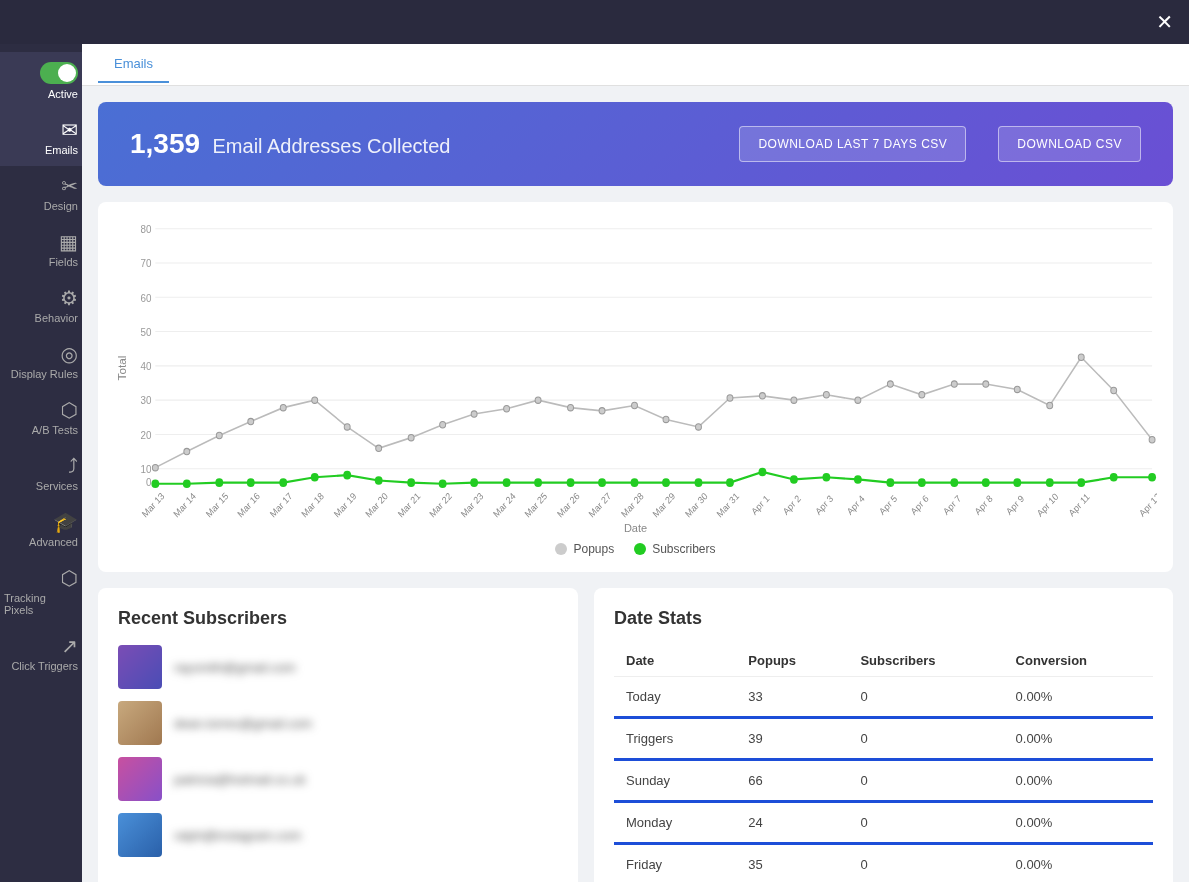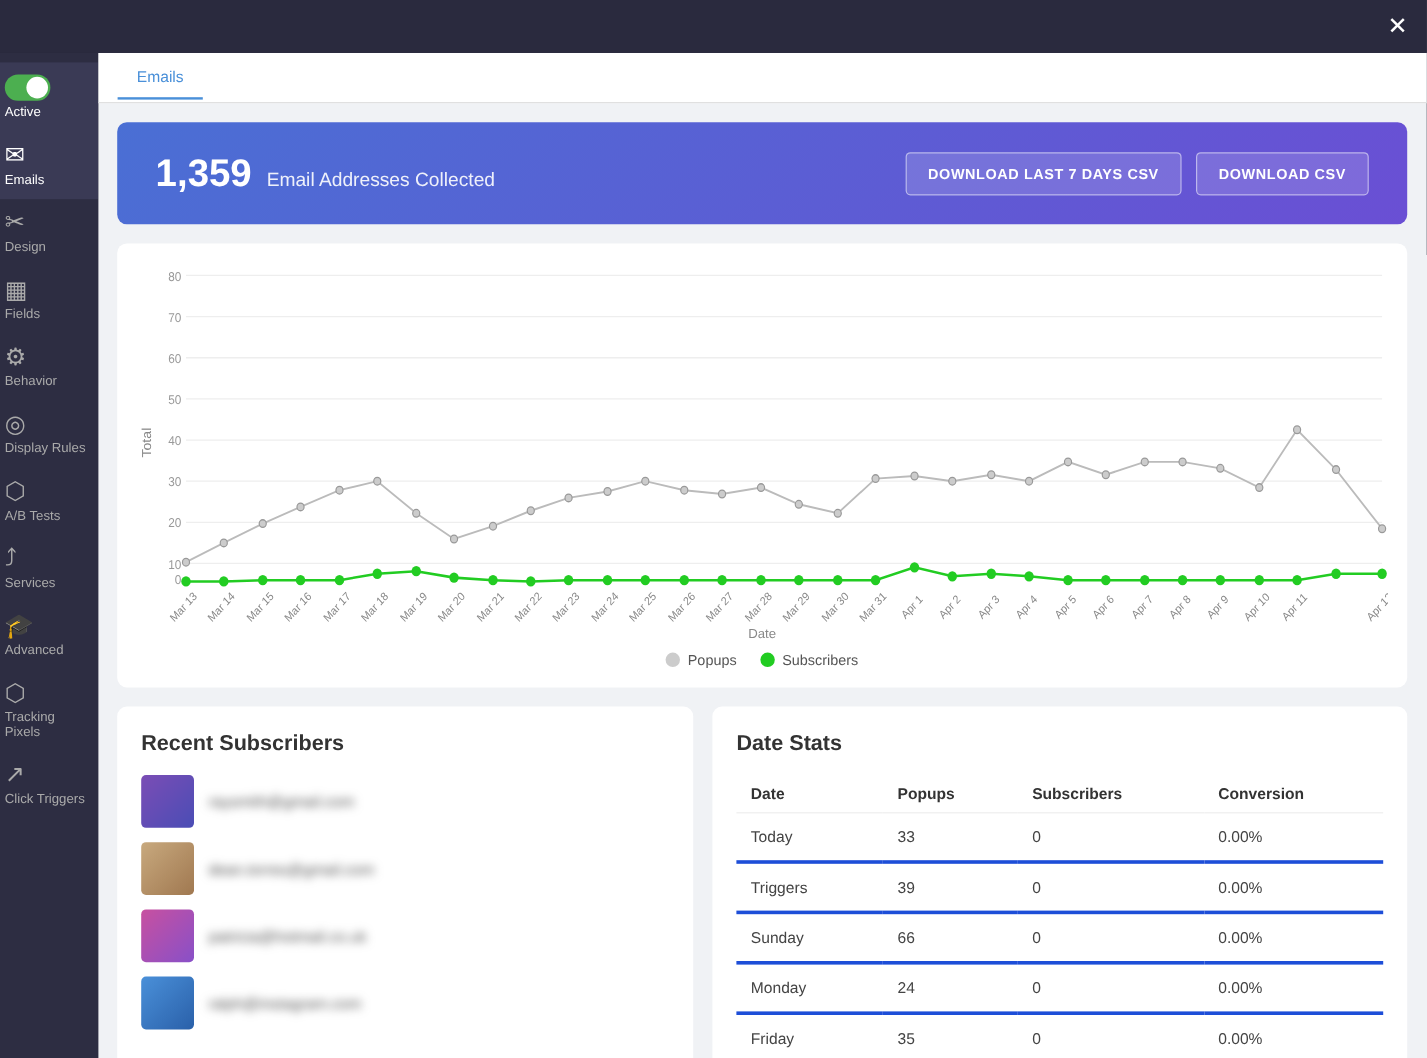--- a/index.html
+++ b/index.html
@@ -41,21 +41,21 @@
       align-items: center;
       padding-top: 8px;
       gap: 0;
       overflow-y: auto;
       flex-shrink: 0;
     }
 
     .sidebar-item {
       display: flex;
       flex-direction: column;
-      align-items: flex-start;
+      align-items: flex-end;
       justify-content: center;
       width: 100%;
       padding: 10px 4px;
       cursor: pointer;
       color: #aaa;
       font-size: 11px;
       gap: 4px;
       transition: background 0.2s;
     }
     .sidebar-item.active { color: #fff; background: #3a3a55; }
@@ -128,42 +128,43 @@
     .stats-banner {
       background: linear-gradient(135deg, #4a6fd4 0%, #6a4fd4 100%);
       border-radius: 8px;
       padding: 24px 32px;
       display: flex;
       align-items: center;
       justify-content: space-between;
       color: #fff;
     }
     .stats-count {
-      font-size: 32px;
+      font-size: 28px;
       font-weight: 700;
       margin-right: 8px;
     }
     .stats-label {
-      font-size: 16px;
+      font-size: 20px;
       opacity: 0.9;
     }
     .stats-buttons {
       display: flex;
       gap: 12px;
     }
     .stats-btn {
       background: rgba(255,255,255,0.15);
       border: 1px solid rgba(255,255,255,0.5);
       color: #fff;
       padding: 10px 18px;
       font-size: 12px;
-      font-weight: 700;
+      font-weight: 400;
       cursor: pointer;
       border-radius: 4px;
       letter-spacing: 0.5px;
+      margin-left: 20px;
     }
 
     
     .chart-section {
       background: #fff;
       border-radius: 8px;
       padding: 16px;
     }
 
     .chart-area {

